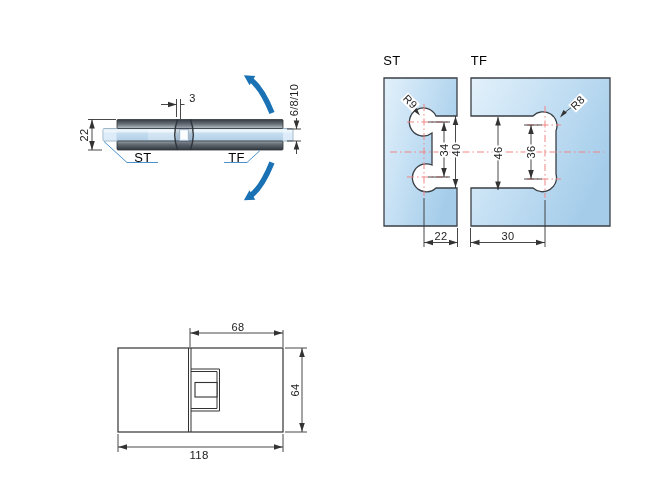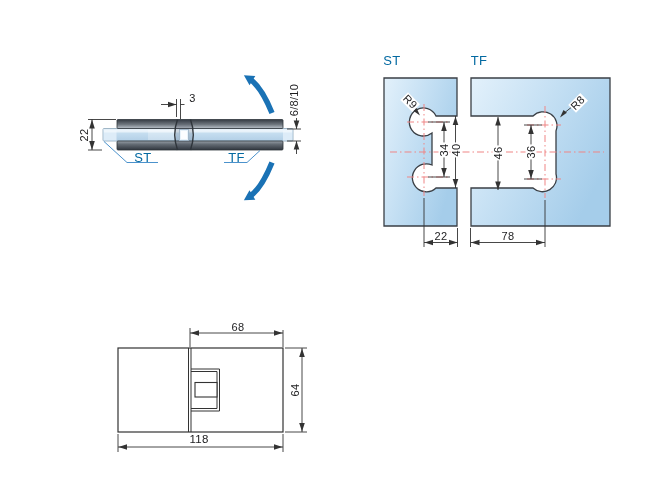--- a/index.html
+++ b/index.html
@@ -11,21 +11,21 @@
   .t{
     position:absolute;transform:translate(-50%,-50%);
     font-size:11px;color:#1c1c1e;white-space:nowrap;line-height:1;
     letter-spacing:.3px;
   }
   .t.big{font-size:11.5px;}
   .v{transform:translate(-50%,-50%) rotate(-90deg);}
   .r45{transform:translate(-50%,-50%) rotate(45deg);}
   .l45{transform:translate(-50%,-50%) rotate(-45deg);}
   .bg{background:#fff;padding:0 1px;}
-  .lbl{font-size:13px;color:#0369a1;letter-spacing:.4px;}
+  .lbl{font-size:13px;color:#000000;letter-spacing:.4px;}
 </style>
 </head>
 <body>
 
 <div class="canvas">
 
 <svg width="665" height="480" viewBox="0 0 665 480">
   <defs>
     <linearGradient id="gPanel" x1="0" y1="0" x2="1" y2="0.55">
       <stop offset="0" stop-color="#e3f1fb"></stop>
@@ -221,19 +221,19 @@
 
 <span class="t lbl" style="left:392px;top:60px;">ST</span>
 <span class="t lbl" style="left:479px;top:60px;">TF</span>
 <span class="t r45 bg" style="left:410px;top:101.5px;">R9</span>
 <span class="t l45 bg" style="left:577.5px;top:102.5px;">R8</span>
 <span class="t v bg" style="left:443.5px;top:149.5px;">34</span>
 <span class="t v bg" style="left:455.5px;top:149.5px;">40</span>
 <span class="t v bg" style="left:497.5px;top:152.5px;">46</span>
 <span class="t v bg" style="left:531px;top:152px;">36</span>
 <span class="t" style="left:441px;top:235.5px;">22</span>
-<span class="t" style="left:508px;top:235.5px;">78</span>
+<span class="t" style="left:508px;top:235.5px;">30</span>
 
 <span class="t" style="left:238px;top:326.5px;text-align:right;">68</span>
 <span class="t v" style="left:295px;top:389.5px;">64</span>
-<span class="t big" style="left:199px;top:440px;">118</span>
+<span class="t big" style="left:199px;top:456px;">118</span>
 
 </div>
 
 </body></html>

